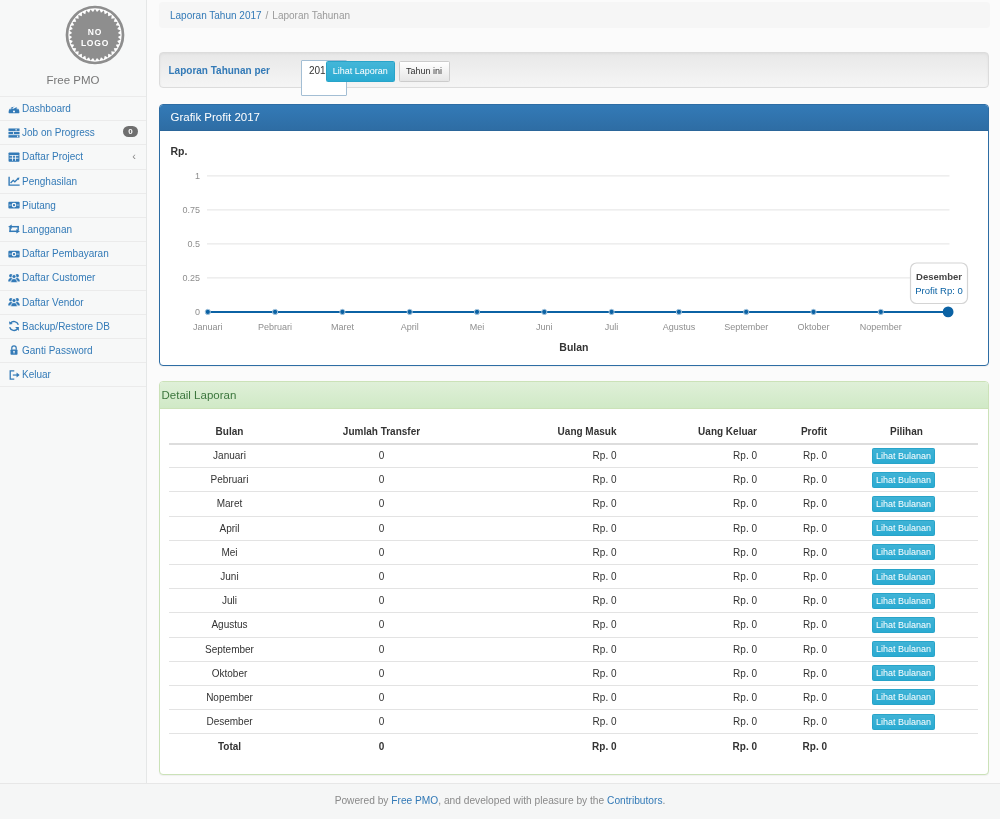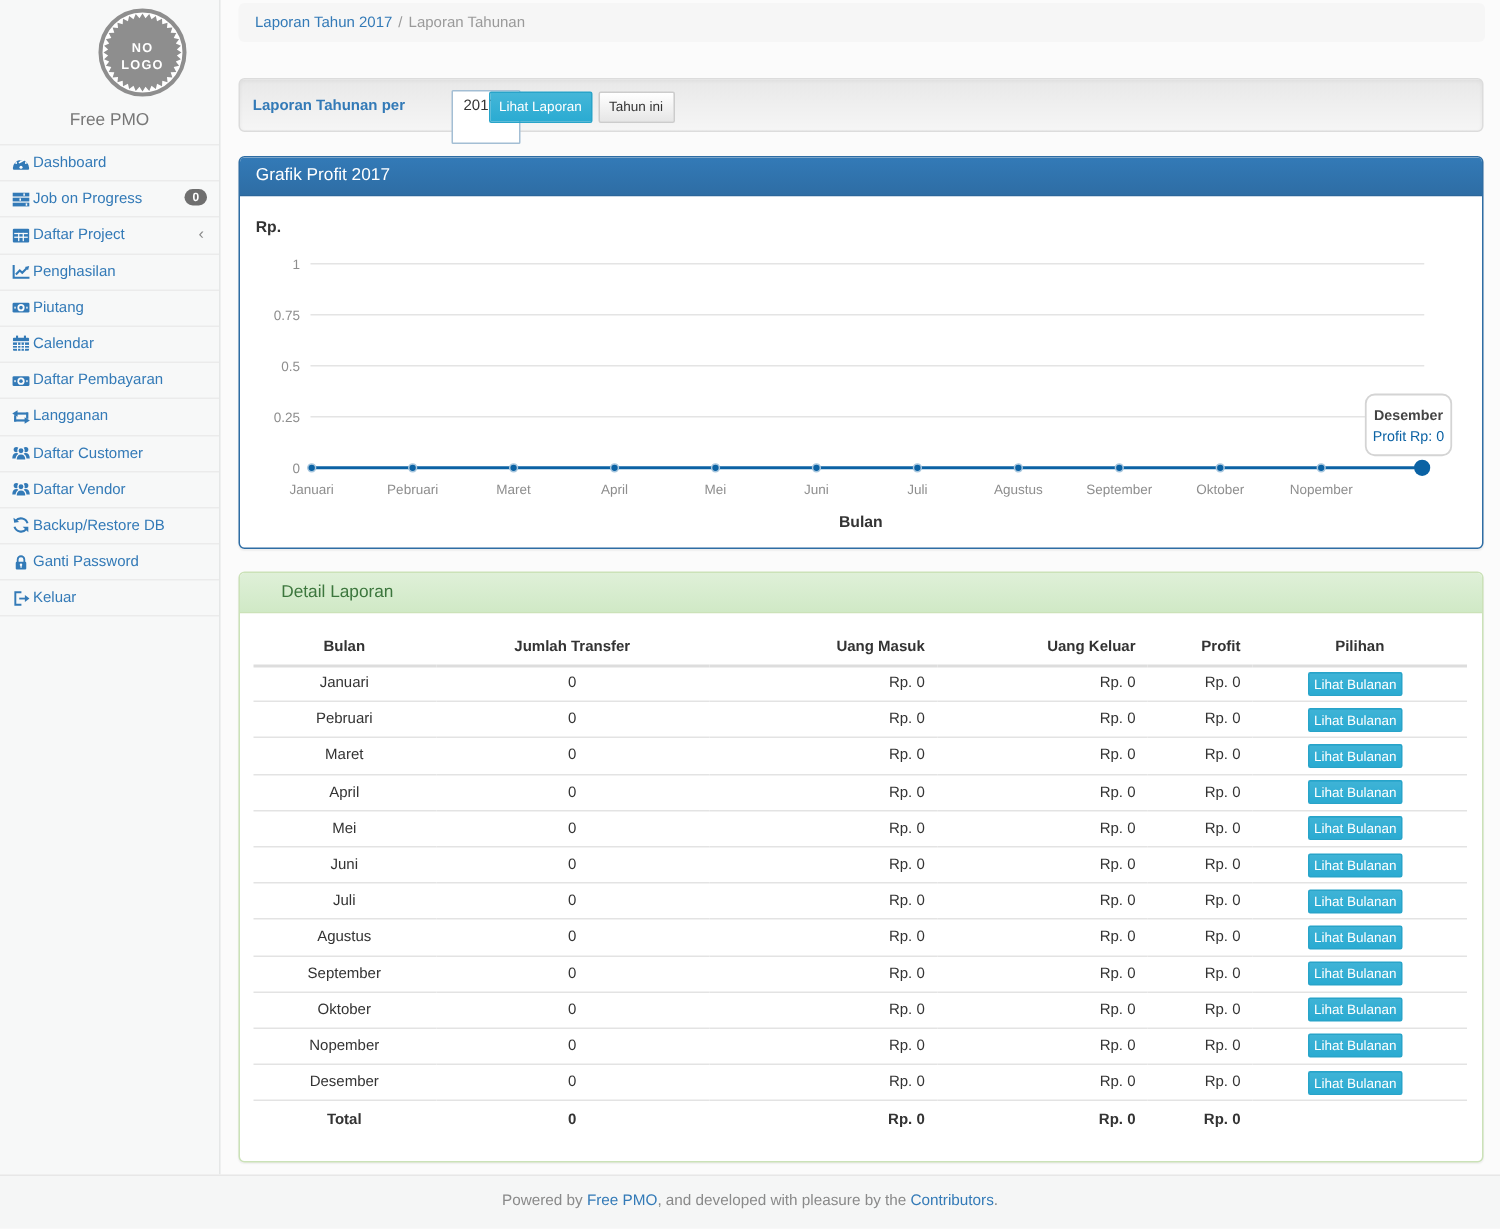--- a/index.html
+++ b/index.html
@@ -26,21 +26,21 @@
 #sel { position:absolute; left:113.5px; top:7.8px; width:46px; height:36px; background:#fff; border:1px solid #a3bed4; border-radius:1px; font-size:10px; color:#333; line-height:20px; padding-left:7px;margin-left:28px; }
 #sel .car { position:absolute; right:5.5px; top:8.3px; width:0; height:0; border-left:2.7px solid transparent; border-right:2.7px solid transparent; border-top:4.4px solid #444; }
 .btn { position:absolute; top:8px; height:21px; border-radius:1.5px; font-size:9px; text-align:center; line-height:19px; }
 #btn1 { left:166.5px; width:68.5px; background:linear-gradient(to bottom,#44b6d8 0,#2aabd2 100%); border:1px solid #28a4c9; color:#fff; }
 #btn2 { left:239px; width:51px; background:linear-gradient(to bottom,#fff 0,#e6e6e6 100%); border:1px solid #ccc; color:#333; }
 
 .panel { position:absolute; left:158.5px; width:830px; background:#fff; border-radius:4px; box-shadow:0 1px 1px rgba(0,0,0,.05); }
 #p-chart { top:103.5px; height:262px; border:1px solid #2e6da4; }
 #p-chart .hd { height:26px; background:linear-gradient(to bottom,#337ab7 0,#2e6da4 100%); border-radius:3px 3px 0 0; color:#fff; font-size:11.5px; line-height:25px; padding-left:11px; border-bottom:1px solid #2b669a; }
 #p-table { top:380.5px; height:394px; border:1px solid #cbe2b8; }
-#p-table .hd { height:27px; background:linear-gradient(to bottom,#dff0d8 0,#d0e9c6 100%); border-radius:3px 3px 0 0; color:#3c763d; font-size:11.5px; line-height:27px; padding-left:28px; border-bottom:1px solid #cbe2b8; }
+#p-table .hd { height:27px; background:linear-gradient(to bottom,#dff0d8 0,#d0e9c6 100%); border-radius:3px 3px 0 0; color:#3c763d; font-size:11.5px; line-height:27px; padding-left:2px; border-bottom:1px solid #cbe2b8; }
 
 #tbl { position:absolute; left:9px; top:37px; width:809.5px; border-collapse:collapse; font-size:10px; color:#333; }
 #tbl th { font-weight:bold; border-bottom:2px solid #ddd; height:25px; padding:0 8px 5.5px; vertical-align:bottom; }
 #tbl td { border-top:1px solid #e3e3e3; height:24.2px; padding:0 8px; }
 #tbl .c { text-align:center; }
 #tbl .r { text-align:right; }
 #tbl tr.tot td { font-weight:bold; }
 .btnx { display:inline-block; margin-right:6px; width:63px; height:16px; border-radius:1.5px; background:linear-gradient(to bottom,#3fb3d6 0,#2aabd2 100%); border:1px solid #28a4c9; color:#fff; font-size:9px; line-height:14px; text-align:center; }
 
 #foot { position:absolute; left:0; top:783px; width:1000px; height:36px; background:#f5f6f6; border-top:1px solid #e7e7e7; }
@@ -105,52 +105,38 @@
           <rect x="0.4" y="3" width="12.2" height="7.2" rx="1" fill="#337ab7"></rect>
           <circle cx="6.5" cy="6.6" r="2.6" fill="#fbfbfb"></circle>
           <circle cx="6.5" cy="6.6" r="1.3" fill="#337ab7"></circle>
           <rect x="1.7" y="5.9" width="1" height="1.4" fill="#fbfbfb"></rect>
           <rect x="10.3" y="5.9" width="1" height="1.4" fill="#fbfbfb"></rect>
         </svg>
         <a href="#">Piutang</a>
       </li>
   <li>
         <svg class="mi" width="12" height="12" viewBox="0 0 13 13">
-          <rect x="0.7" y="2.4" width="11.6" height="9.4" rx="0.7" fill="#337ab7"></rect>
-          <rect x="2.9" y="0.8" width="1.5" height="2.6" fill="#337ab7"></rect>
-          <rect x="8.6" y="0.8" width="1.5" height="2.6" fill="#337ab7"></rect>
-          <rect x="0.7" y="4.8" width="11.6" height="0.9" fill="#fbfbfb"></rect>
-          <rect x="3.6" y="5.7" width="0.8" height="6.1" fill="#fbfbfb"></rect>
-          <rect x="6.1" y="5.7" width="0.8" height="6.1" fill="#fbfbfb"></rect>
-          <rect x="8.6" y="5.7" width="0.8" height="6.1" fill="#fbfbfb"></rect>
-          <rect x="0.7" y="7.5" width="11.6" height="0.8" fill="#fbfbfb"></rect>
-          <rect x="0.7" y="9.5" width="11.6" height="0.8" fill="#fbfbfb"></rect>
-        </svg>
-        <a href="#">Calendar</a>
-      </li>
-  <li>
-        <svg class="mi" width="12" height="12" viewBox="0 0 13 13">
-          <rect x="0.4" y="3" width="12.2" height="7.2" rx="1" fill="#337ab7"></rect>
-          <circle cx="6.5" cy="6.6" r="2.6" fill="#fbfbfb"></circle>
-          <circle cx="6.5" cy="6.6" r="1.3" fill="#337ab7"></circle>
-          <rect x="1.7" y="5.9" width="1" height="1.4" fill="#fbfbfb"></rect>
-          <rect x="10.3" y="5.9" width="1" height="1.4" fill="#fbfbfb"></rect>
-        </svg>
-        <a href="#">Daftar Pembayaran</a>
-      </li>
-  <li>
-        <svg class="mi" width="12" height="12" viewBox="0 0 13 13">
           <rect x="3.0" y="3.2" width="8.6" height="1.6" fill="#337ab7"></rect>
           <polygon points="0.2,4 4,1.6 4,6.4" fill="#337ab7"></polygon>
           <rect x="10.2" y="3.2" width="1.6" height="4.6" fill="#337ab7"></rect>
           <rect x="1.5" y="8.2" width="8.6" height="1.6" fill="#337ab7"></rect>
           <rect x="1.5" y="5.2" width="1.6" height="4.6" fill="#337ab7"></rect>
           <polygon points="12.9,9 9.1,6.6 9.1,11.4" fill="#337ab7"></polygon>
         </svg>
         <a href="#">Langganan</a>
+      </li>
+  <li>
+        <svg class="mi" width="12" height="12" viewBox="0 0 13 13">
+          <rect x="0.4" y="3" width="12.2" height="7.2" rx="1" fill="#337ab7"></rect>
+          <circle cx="6.5" cy="6.6" r="2.6" fill="#fbfbfb"></circle>
+          <circle cx="6.5" cy="6.6" r="1.3" fill="#337ab7"></circle>
+          <rect x="1.7" y="5.9" width="1" height="1.4" fill="#fbfbfb"></rect>
+          <rect x="10.3" y="5.9" width="1" height="1.4" fill="#fbfbfb"></rect>
+        </svg>
+        <a href="#">Daftar Pembayaran</a>
       </li>
   <li>
         <svg class="mi" width="12" height="12" viewBox="0 0 13 13">
           <circle cx="3.1" cy="4" r="1.9" fill="#337ab7"></circle>
           <path d="M0.2,10.4 c0,-2.6 1.3,-3.9 2.9,-3.9 c1.6,0 2.9,1.3 2.9,3.9 Z" fill="#337ab7"></path>
           <circle cx="9.9" cy="4" r="1.9" fill="#337ab7"></circle>
           <path d="M7,10.4 c0,-2.6 1.3,-3.9 2.9,-3.9 c1.6,0 2.9,1.3 2.9,3.9 Z" fill="#337ab7"></path>
           <circle cx="6.5" cy="4.9" r="2.2" fill="#337ab7" stroke="#fbfbfb" stroke-width="0.9"></circle>
           <path d="M2.9,11.6 c0,-3 1.6,-4.5 3.6,-4.5 c2,0 3.6,1.5 3.6,4.5 Z" fill="#337ab7" stroke="#fbfbfb" stroke-width="0.9"></path>
         </svg>

